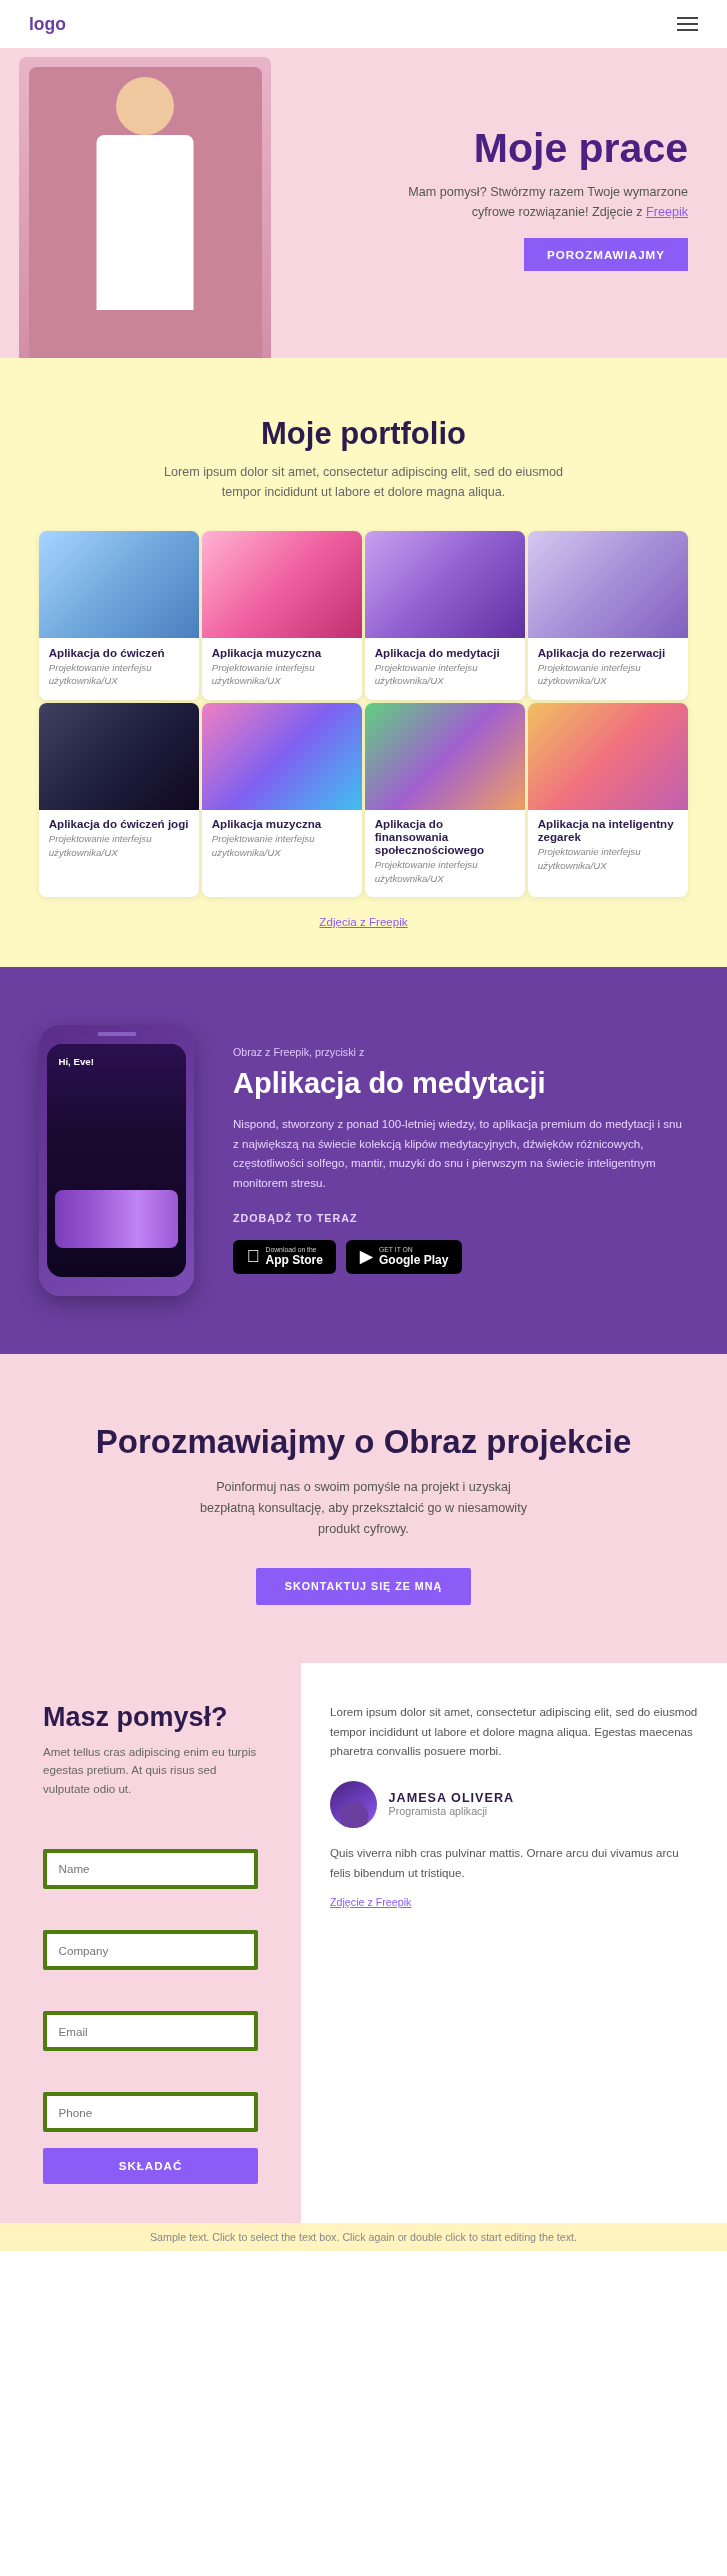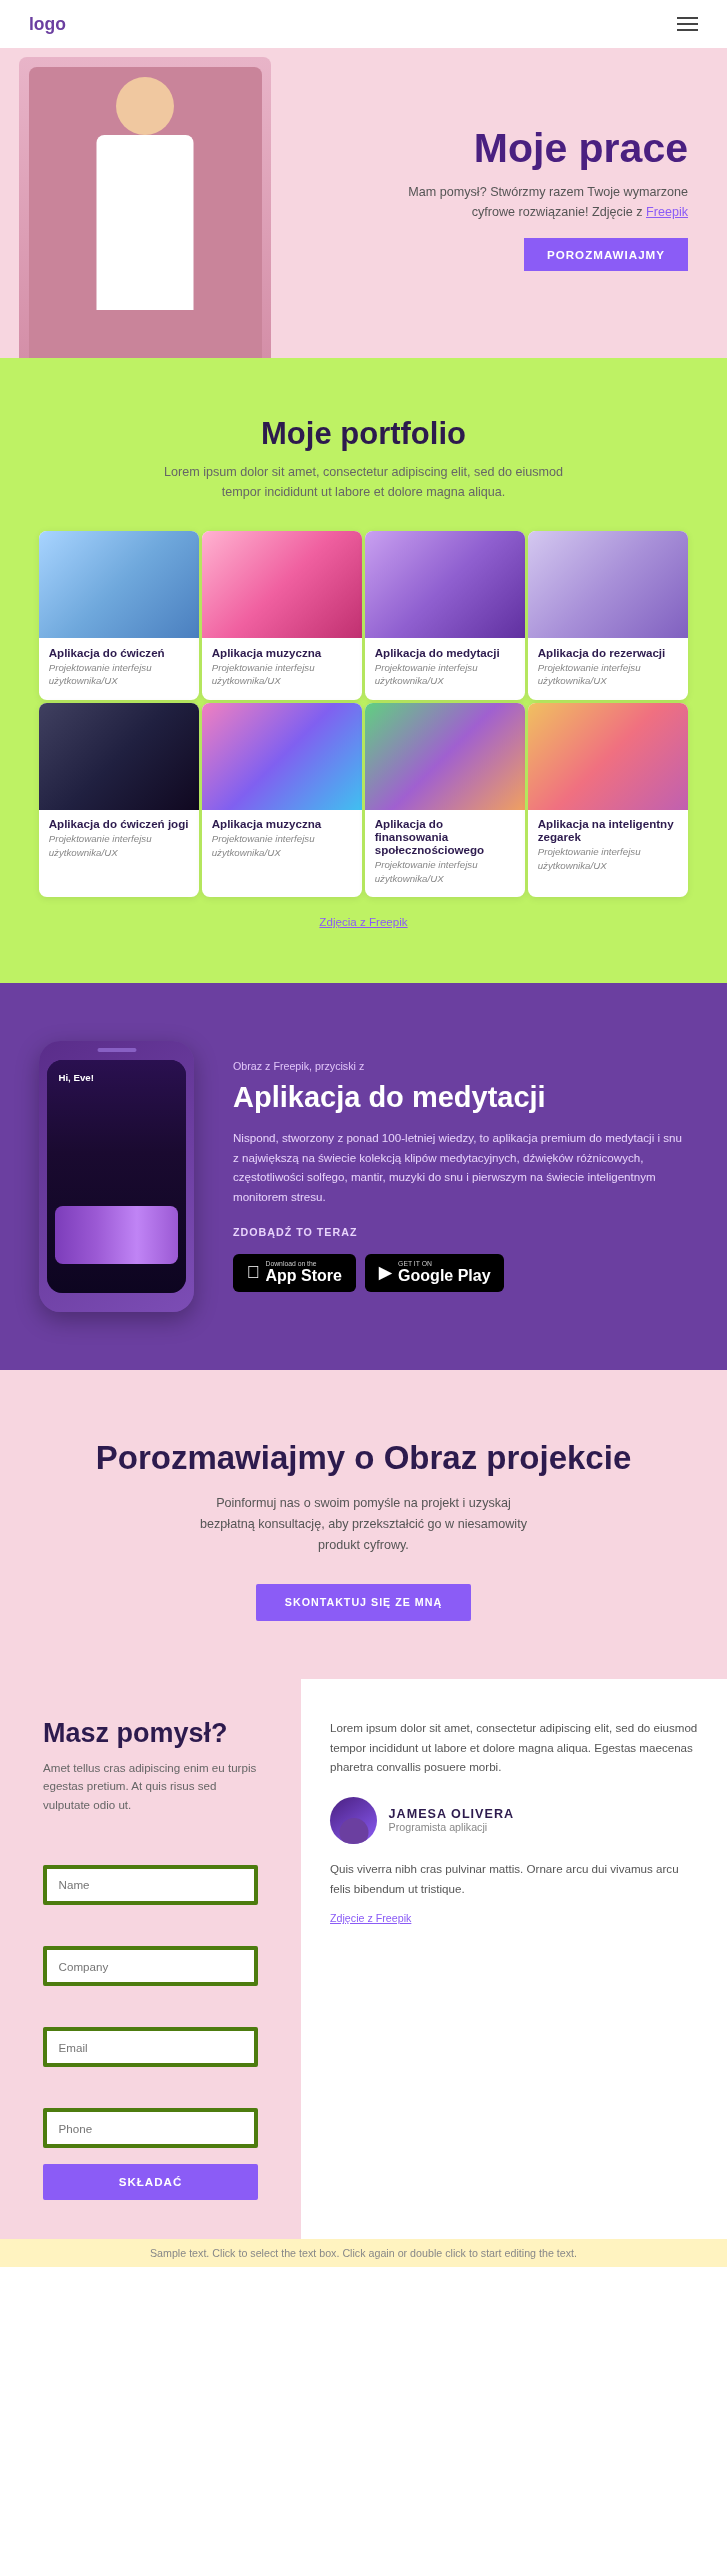--- a/index.html
+++ b/index.html
@@ -50,21 +50,21 @@
     .hero-subtitle { font-size: 12.6px; color: #555; line-height: 1.6; margin-bottom: 7.8px; }
     .hero-link { color: #8b5cf6; text-decoration: underline; font-size: 12.6px; cursor: pointer; margin-top: 32px; }
     .hero-btn {
       display: inline-block; margin-top: 8px;
       background: #8b5cf6; color: #fff; padding: 9.7px 23px;
       font-size: 11.6px; font-weight: 700; letter-spacing: 1px; text-transform: uppercase;
       border: none; cursor: pointer;
     }
 
     
-    .portfolio-section { padding: 58px 39px 55px; background: #bef264; }
+    .portfolio-section { padding: 58px 39px 39px; background: #fef9c3; }
     .section-title { text-align: center; font-size: 31px; font-weight: 800; color: #2d1b4e; margin-bottom: 9.7px; }
     .section-subtitle { text-align: center; font-size: 12.6px; color: #666; max-width: 407px; margin: 0 auto 29px; line-height: 1.6; }
 
     .portfolio-grid {
       display: grid; grid-template-columns: repeat(4, 1fr); gap: 3px;
     }
     .portfolio-item {
       background: #fff; border-radius: 7.8px; overflow: hidden;
       box-shadow: 0 1.9px 7.8px rgba(0,0,0,0.08);
     }
@@ -121,21 +121,21 @@
     .meditation-cta { font-size: 10.7px; font-weight: 700; letter-spacing: 1px; color: #e8d4fc; margin-bottom: 15.5px; text-transform: uppercase; }
     .store-badges { display: flex; gap: 9.7px; }
     .store-badge {
       display: flex; align-items: center; gap: 5.8px;
       background: #000; color: #fff; padding: 6.8px 13.6px;
       border-radius: 5.8px; font-size: 9.7px; cursor: pointer;
     }
     .store-badge-icon { font-size: 17.5px; }
     .store-badge-text { display: flex; flex-direction: column; }
     .store-badge-text span:first-child { font-size: 6.8px; color: #ccc; }
-    .store-badge-text span:last-child { font-size: 16px; font-weight: 600; }
+    .store-badge-text span:last-child { font-size: 12px; font-weight: 600; }
 
     
     .contact-section { background: #f7d6e0; padding: 68px 39px 58px; text-align: center; }
     .contact-title { font-size: 33px; font-weight: 800; color: #2d1b4e; margin-bottom: 15.5px; line-height: 1.2; }
     .contact-subtitle { font-size: 12.6px; color: #555; max-width: 330px; margin: 0 auto 27px; line-height: 1.7; }
     .contact-btn {
       background: #8b5cf6; color: #fff; padding: 12.6px 29px;
       font-size: 10.7px; font-weight: 700; letter-spacing: 1px; text-transform: uppercase;
       border: none; cursor: pointer; border-radius: 1.9px;
     }

